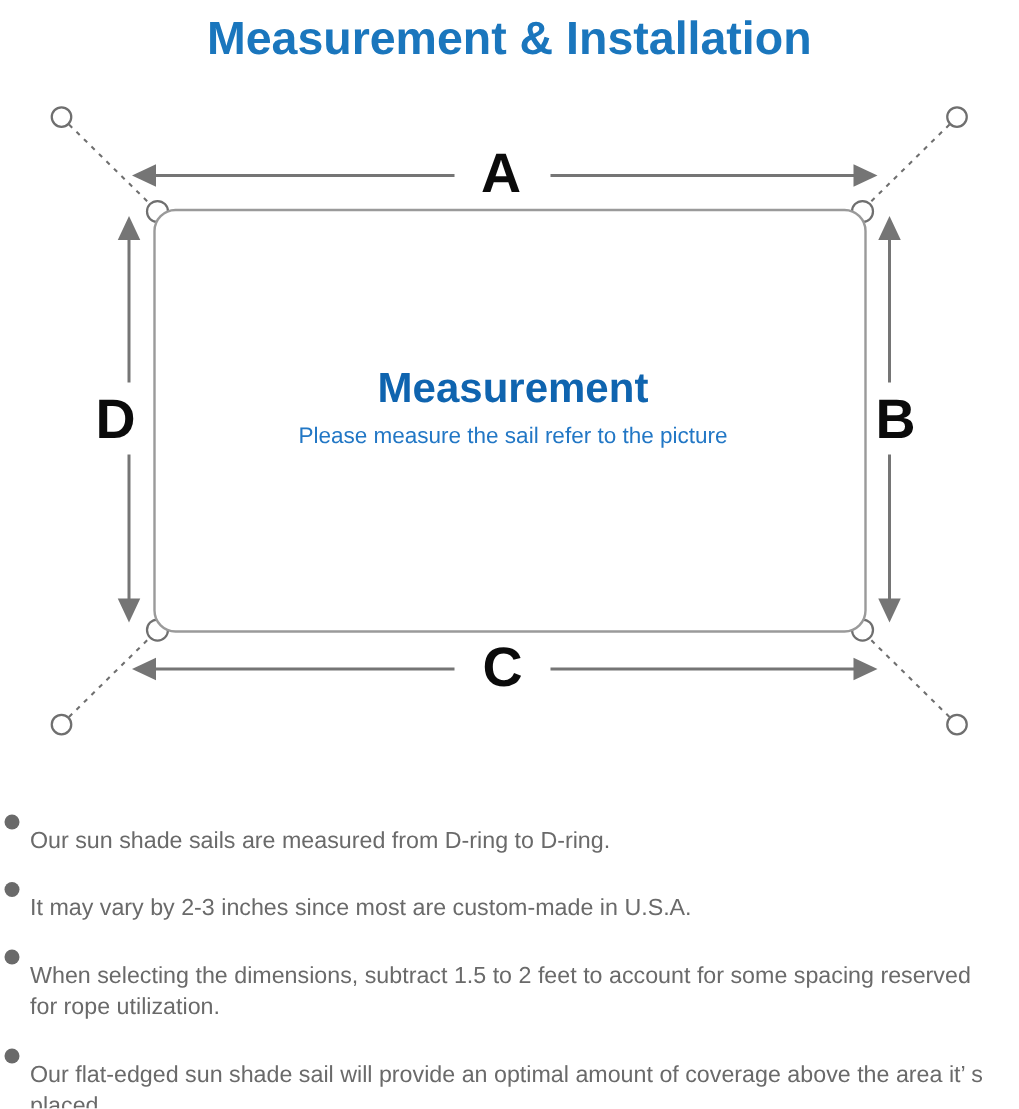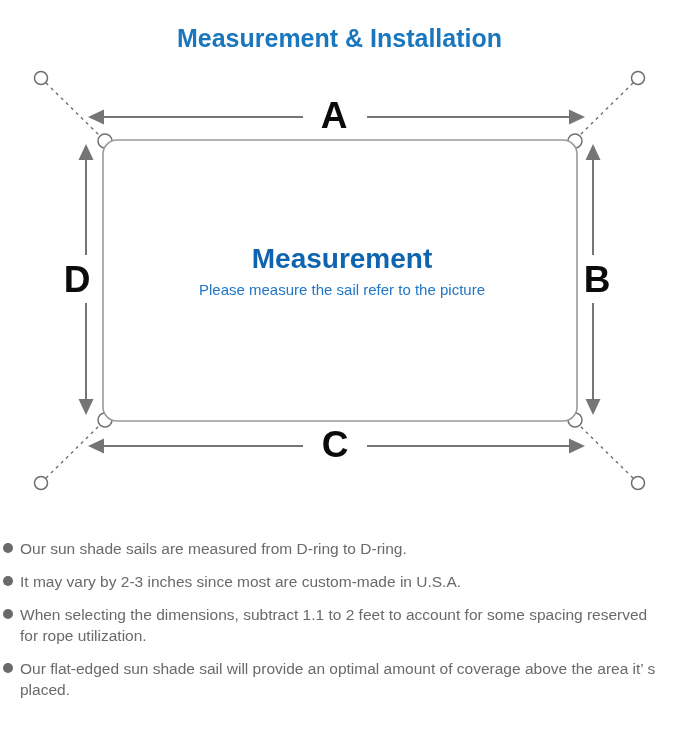--- a/index.html
+++ b/index.html
@@ -5,23 +5,23 @@
   html,body{margin:0;padding:0;background:#fff;}
   .page{
     position:relative;
     width:679px;height:739px;
     background:#ffffff;
     overflow:hidden;
     font-family:"Liberation Sans", sans-serif;
   }
   .title{
     position:absolute;top:0;left:0;right:0;
-    margin:16px;
+    margin:4px;
     text-align:center;
-    font-size:25px;
+    font-size:31px;
     font-weight:700;
     color:#1a76bd;
     letter-spacing:0px;
     line-height:44px;
   }
   .diagram{
     position:absolute;top:52px;left:0;
   }
   .dim-label{
     font-family:"Liberation Sans", sans-serif;
@@ -57,20 +57,21 @@
   }
   .note .dot{
     flex:0 0 auto;
     width:10px;height:10px;
     margin:5px 7px 0 0;
     border-radius:50%;
     background:#6a6a6a;
   }
   .note .txt{
     max-width:640px;
+    margin-top:12px;
   }
 </style>
 </head>
 <body>
 
 <div class="page">
 
   <h1 class="title">Measurement &amp; Installation</h1>
 
   <svg class="diagram" width="679" height="475" viewBox="0 0 679 475">
@@ -138,21 +139,21 @@
     <li class="note">
       <span class="dot"></span>
       <span class="txt">Our sun shade sails are measured from D-ring to D-ring.</span>
     </li>
     <li class="note">
       <span class="dot"></span>
       <span class="txt">It may vary by 2-3 inches since most are custom-made in U.S.A.</span>
     </li>
     <li class="note">
       <span class="dot"></span>
-      <span class="txt">When selecting the dimensions, subtract 1.1 to 2 feet to account for some spacing reserved for rope utilization.</span>
+      <span class="txt">When selecting the dimensions, subtract 1.5 to 2 feet to account for some spacing reserved for rope utilization.</span>
     </li>
     <li class="note">
       <span class="dot"></span>
       <span class="txt">Our flat-edged sun shade sail will provide an optimal amount of coverage above the area it’ s placed.</span>
     </li>
   </ul>
 
 </div>
 
 </body></html>

